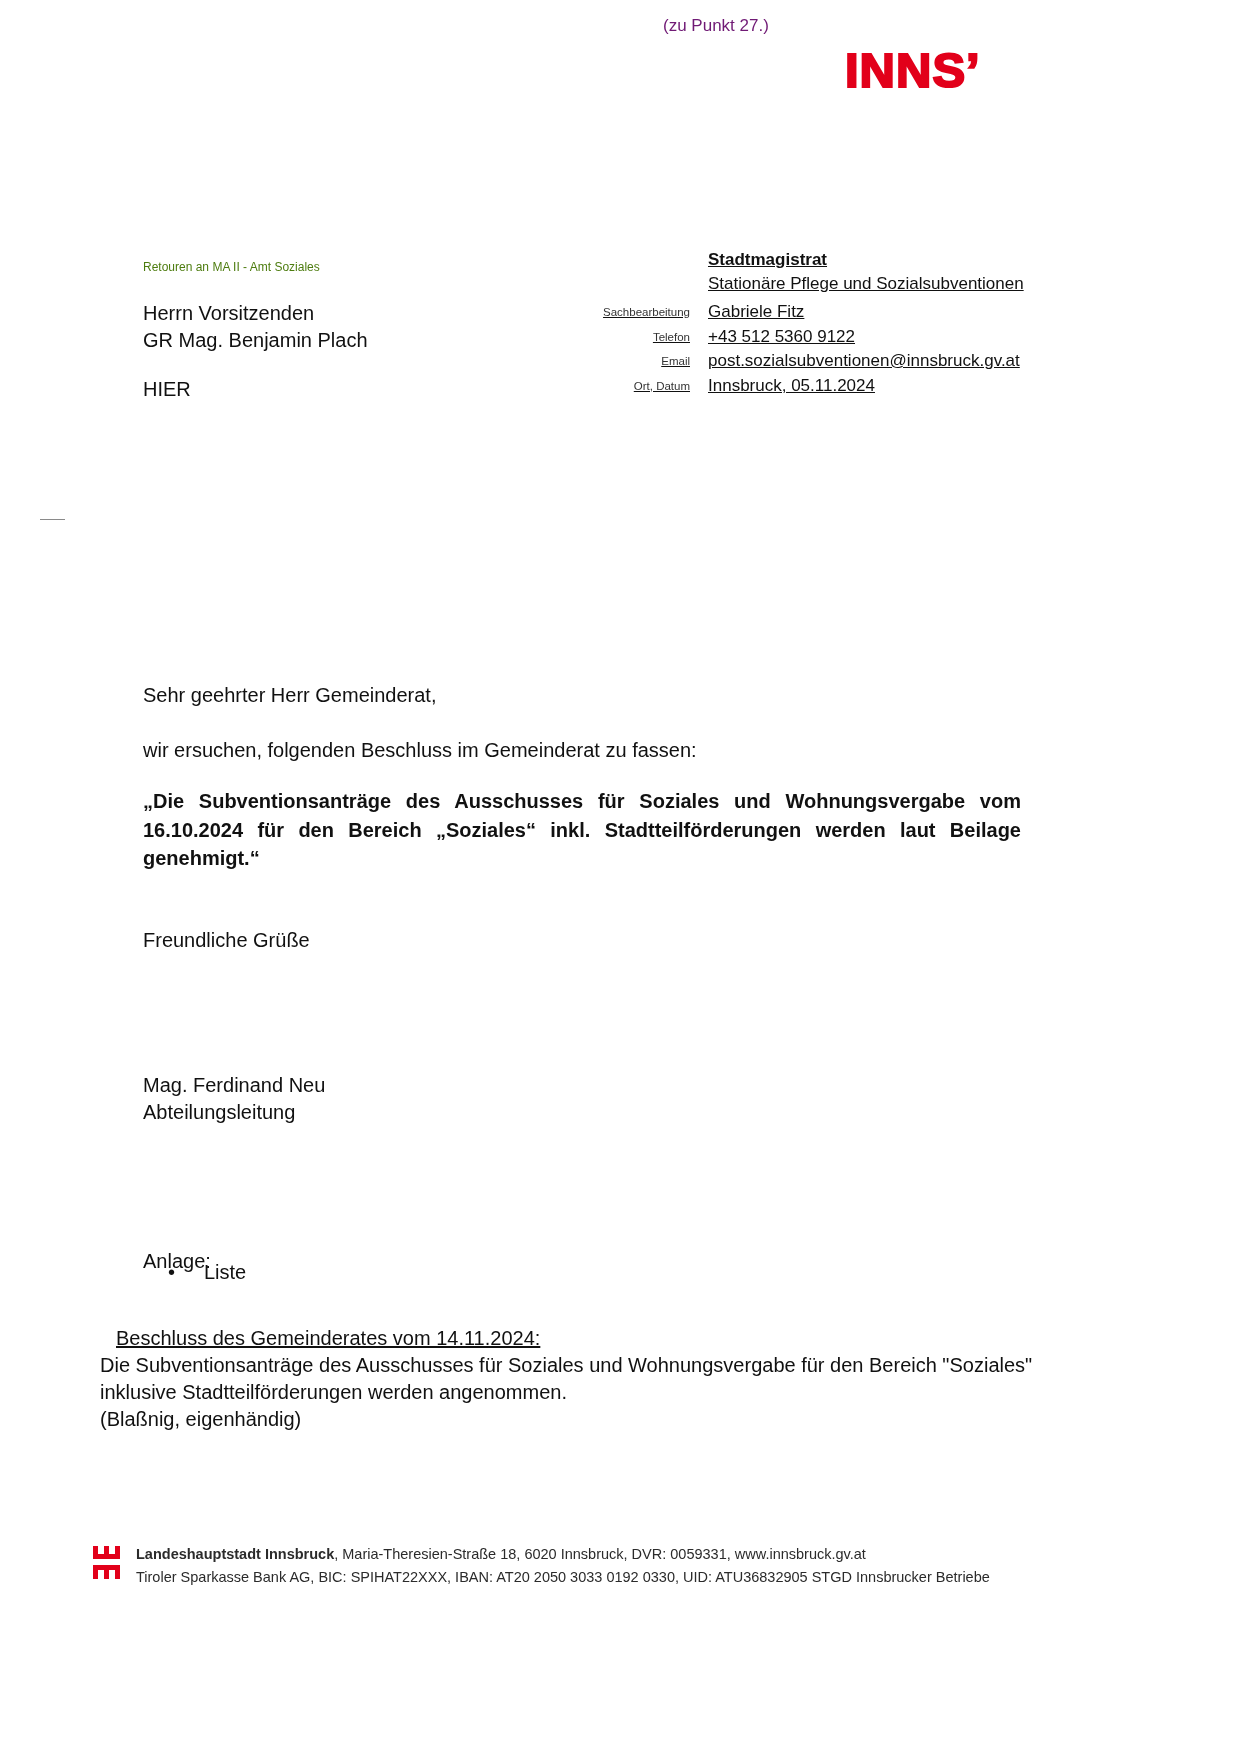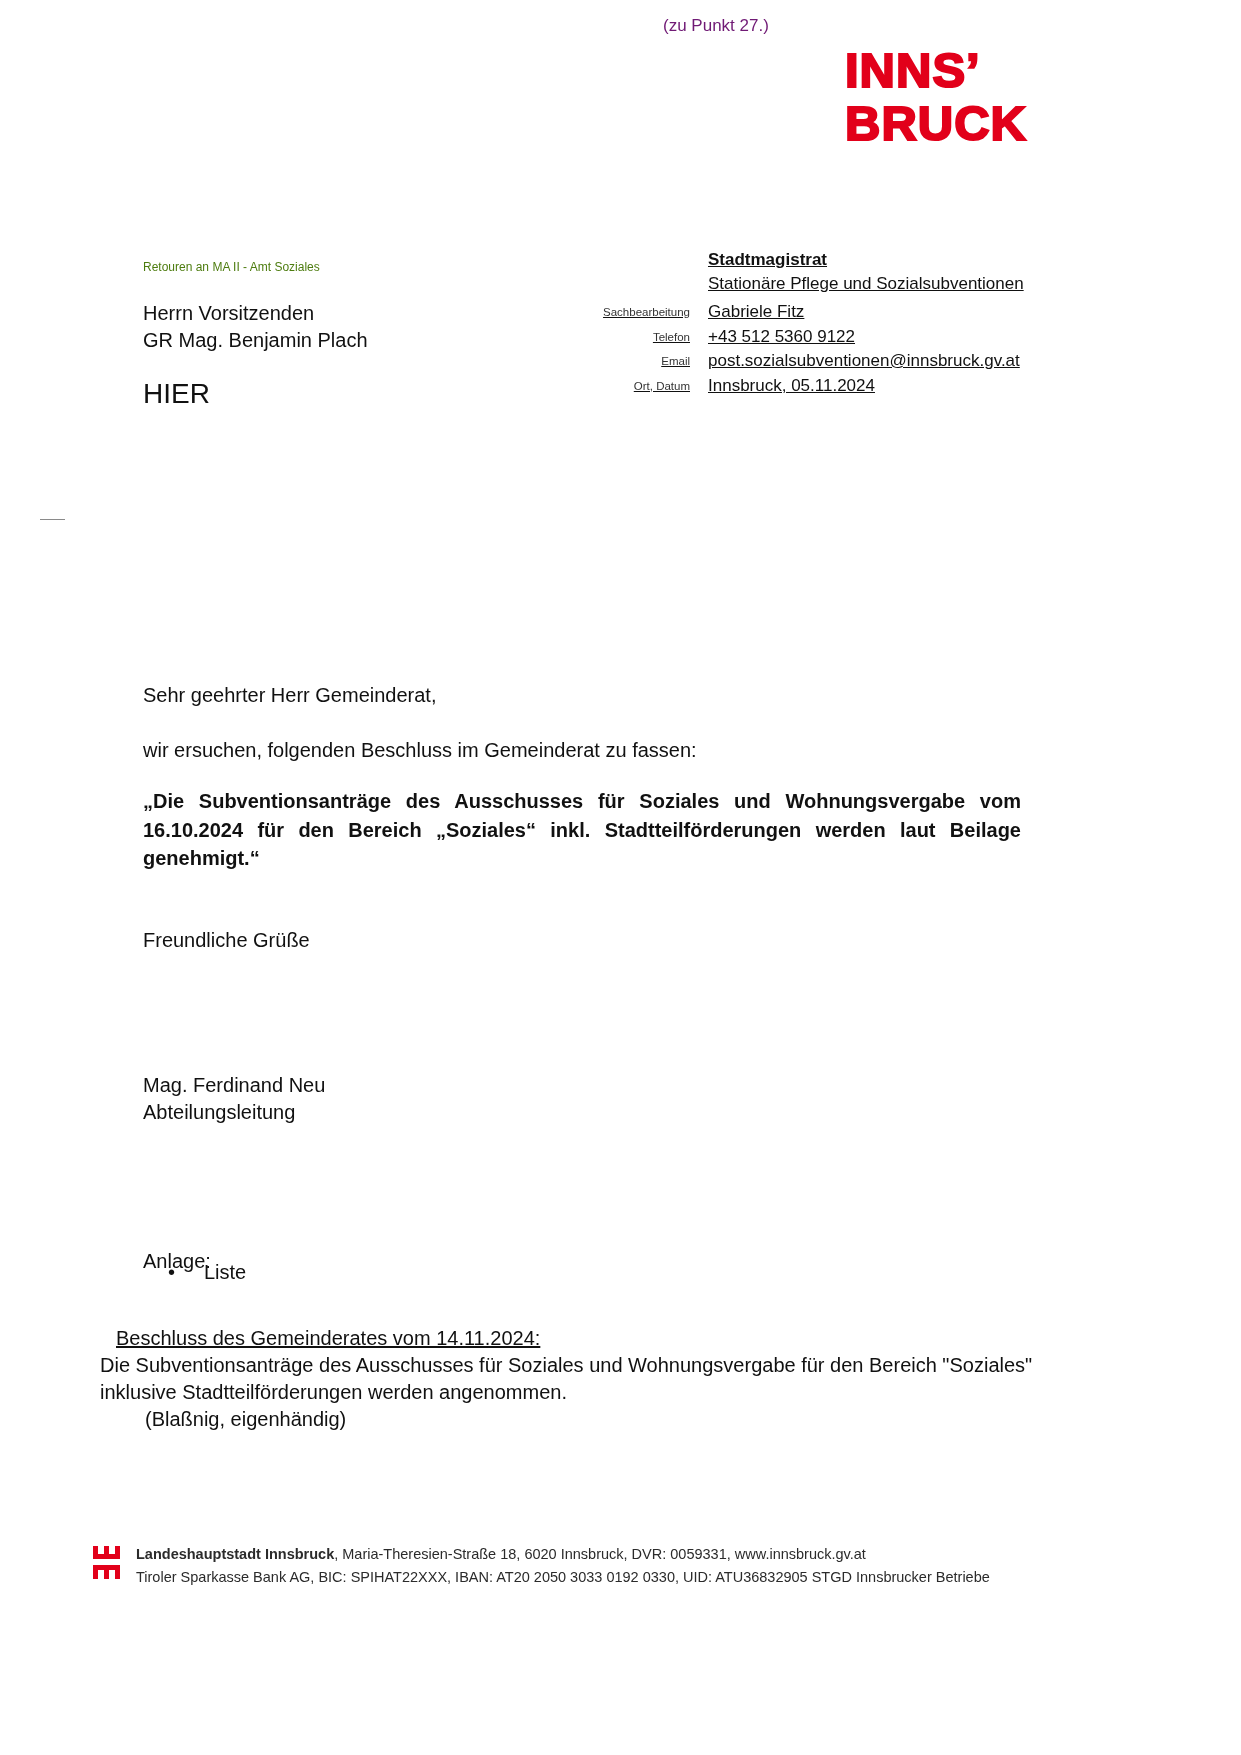--- a/index.html
+++ b/index.html
@@ -35,21 +35,21 @@
     font-size: 49px;
     line-height: 53px;
     letter-spacing: 1px;
     -webkit-text-stroke: 2.2px #e2001a;
   }
 
   
   .recipient { position: absolute; left: 143px; top: 260px; }
   .return-note { font-size: 12px; color: #4d7c0f; margin-bottom: 26px; }
   .recipient-line { font-size: 20px; line-height: 27px; }
-  .recipient-hier { font-size: 28px; margin-top: 24px; }
+  .recipient-hier { font-size: 20px; margin-top: 24px; }
 
   
   .contact { position: absolute; left: 530px; top: 248px; width: 540px; text-decoration: underline; }
   .contact-head { margin-left: 178px; }
   .contact-dept { font-size: 17px; font-weight: bold; line-height: 24px; }
   .contact-unit { font-size: 17px; line-height: 24px; margin-bottom: 4px; }
   .contact-row { display: flex; align-items: flex-start; line-height: 24.5px; }
   .contact-label {
     width: 160px; text-align: right; font-size: 11.5px; color: #333;
     flex: 0 0 160px; padding-right: 0;
@@ -82,38 +82,37 @@
   }
   .attachment-list { position: absolute; left: 168px; top: 1261px; font-size: 20px; }
   .attachment-list .bullet { display: inline-block; width: 36px; font-size: 20px; }
 
   
   .decision { position: absolute; left: 100px; top: 1325px; width: 985px; }
   .decision-heading {
     font-size: 20px; text-decoration: underline; line-height: 27px; margin-left: 16px;
   }
   .decision-body { font-size: 20px; line-height: 27px; }
-  .decision-sign { font-size: 20px; line-height: 27px; margin-left: 45px; }
+  .decision-sign { font-size: 20px; line-height: 27px; }
 
   
   .footer { position: absolute; left: 92px; top: 1543px; display: flex; }
   .footer-icon { width: 32px; margin-right: 12px; margin-top: 2px; flex: 0 0 32px; }
   .footer-text { font-size: 14.5px; color: #2b2b2b; line-height: 23px; }
   .footer-bold { font-weight: bold; }
 </style>
 </head>
 <body>
 
 <div class="page">
 
   <div class="ref-note">(zu Punkt 27.)</div>
 
   <div class="logo">
     <div>INNS’</div>
-    <div>BRUCK</div>
   </div>
 
   <div class="recipient">
     <div class="return-note">Retouren an MA II - Amt Soziales</div>
     <div class="recipient-line">Herrn Vorsitzenden</div>
     <div class="recipient-line">GR Mag. Benjamin Plach</div>
     <div class="recipient-hier">HIER</div>
   </div>
 
   <div class="contact">

